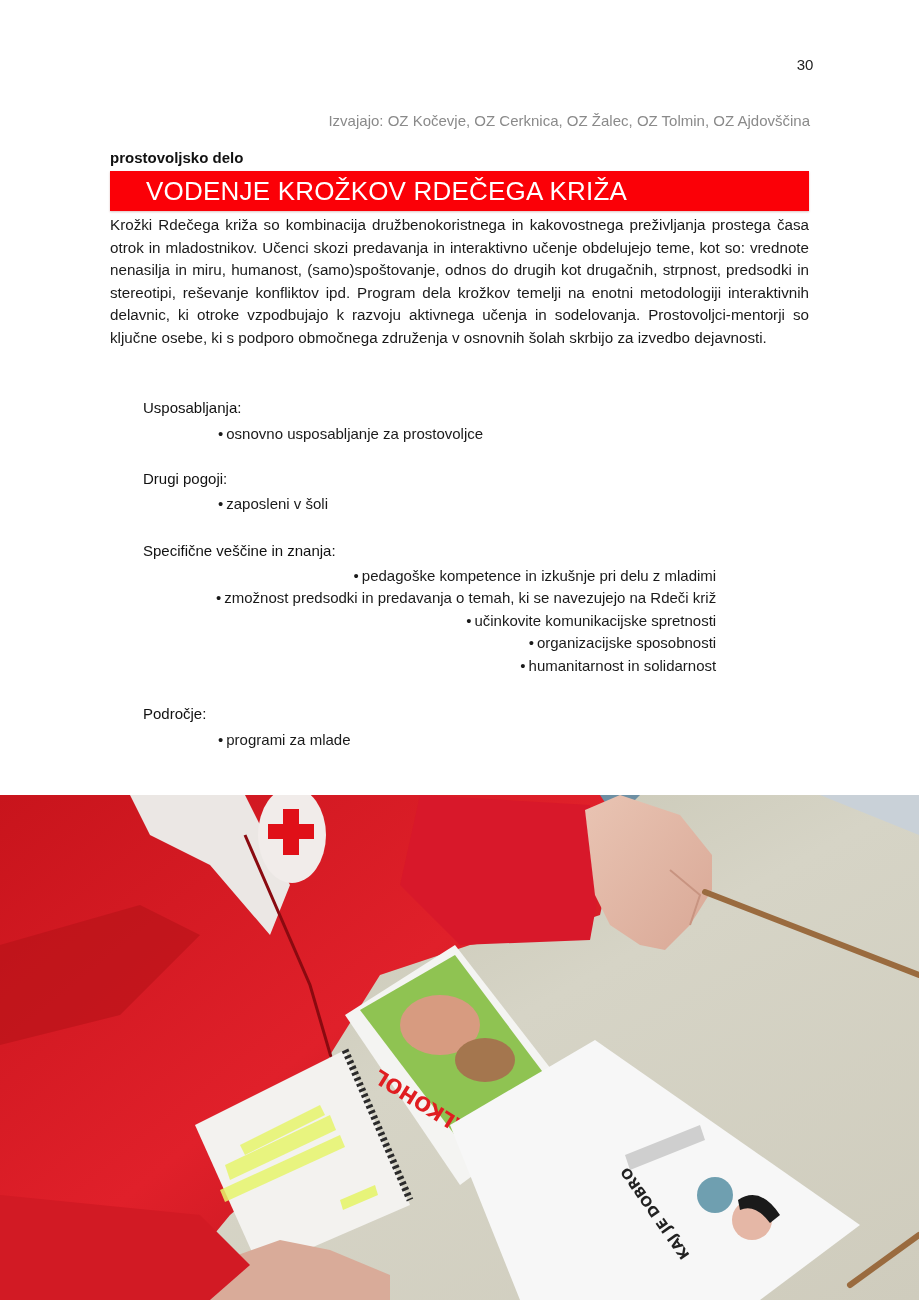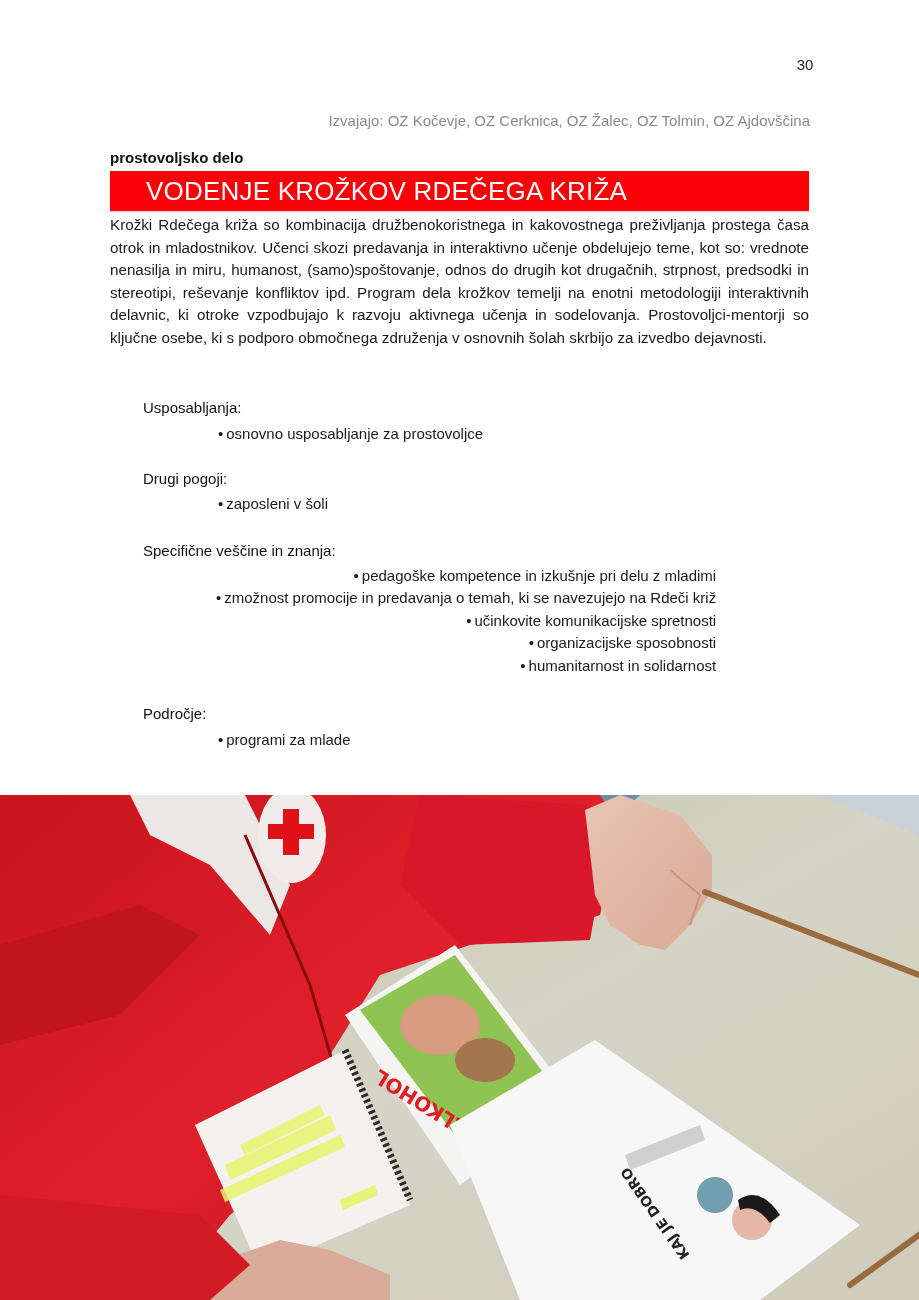--- a/index.html
+++ b/index.html
@@ -65,21 +65,21 @@
 </ul>
 
 <div class="section-heading" style="top:470px">Drugi pogoji:</div>
 <ul class="bullet-list" style="top:493px">
   <li>zaposleni v šoli</li>
 </ul>
 
 <div class="section-heading" style="top:542px">Specifične veščine in znanja:</div>
 <ul class="bullet-list" style="top:565px; left:216px;">
   <li>pedagoške kompetence in izkušnje pri delu z mladimi</li>
-  <li>zmožnost promocije in predavanja o temah, ki se navezujejo na Rdeči križ</li>
+  <li>zmožnost predsodki in predavanja o temah, ki se navezujejo na Rdeči križ</li>
   <li>učinkovite komunikacijske spretnosti</li>
   <li>organizacijske sposobnosti</li>
   <li>humanitarnost in solidarnost</li>
 </ul>
 
 <div class="section-heading" style="top:705px">Področje:</div>
 <ul class="bullet-list" style="top:729px">
   <li>programi za mlade</li>
 </ul>
 

